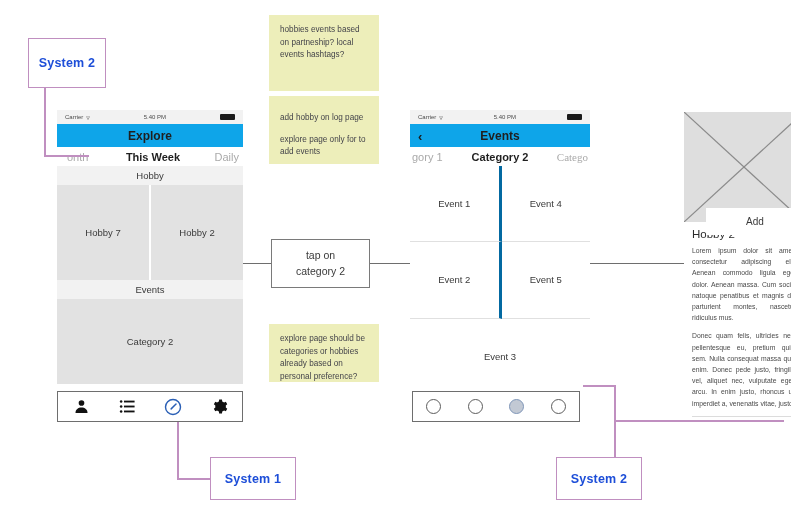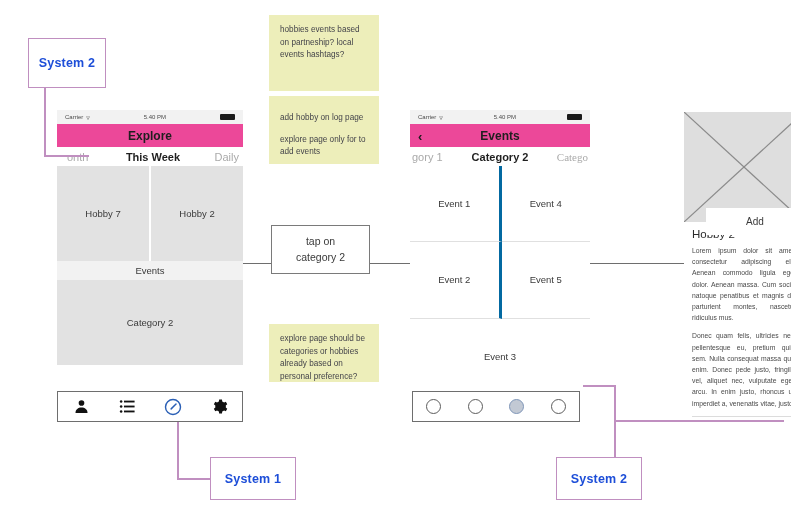--- a/index.html
+++ b/index.html
@@ -104,21 +104,21 @@
   .sb-left { flex: 0 0 auto; display: flex; align-items: center; gap: 3px; }
   .sb-mid { flex: 1 1 auto; text-align: center; font-size: 6px; }
   .sb-right { flex: 0 0 auto; display: flex; align-items: center; }
   .wifi-ic { display: inline-block; font-size: 7px; line-height: 1; }
   .batt {
     width: 15px; height: 6px; background: #1b1b1b; border-radius: 1px;
     display: inline-block;
   }
   .navbar {
     height: 23px;
-    background: #ec4899;
+    background: #0ea5e9;
     display: flex;
     align-items: center;
     justify-content: center;
     font-size: 12px;
     font-weight: bold;
     color: #1f1f1f;
     position: relative;
   }
   .navback {
     position: absolute;
@@ -292,21 +292,21 @@
   </div>
 
   <div class="sticky" style="left:269px; top:15px; width:110px; height:76px;">
     <p>hobbies events based on partneship? local events hashtags?</p>
   </div>
 
   <div class="sticky" style="left:269px; top:324px; width:110px; height:58px;">
     <p>explore page should be categories or hobbies already based on personal preference?</p>
   </div>
 
-  <div class="flowbox" style="left:271px; top:225px; width:99px; height:49px;">
+  <div class="flowbox" style="left:271px; top:239px; width:99px; height:49px;">
     <div>
       <div>tap on</div>
       <div>category 2</div>
     </div>
   </div>
 
   <div class="phone" style="left:57px; top:110px; width:186px; height:285px;">
 
     <div class="statusbar">
       <span class="sb-left">
@@ -322,20 +322,21 @@
     <div class="navbar">
       <span>Explore</span>
     </div>
 
     <div class="segbar">
       <div class="seg" style="text-align:left; padding-left:10px;">onth</div>
       <div class="seg active">This Week</div>
       <div class="seg" style="text-align:right; padding-right:4px;">Daily</div>
     </div>
 
+    <div class="sec-head">Hobby</div>
     <div class="tilerow" style="height:95px;">
       <div class="tile">Hobby 7</div>
       <div class="tile">Hobby 2</div>
     </div>
 
     <div class="sec-head">Events</div>
     <div class="tilerow" style="height:85px;">
       <div class="tile">Category 2</div>
     </div>
   </div>

